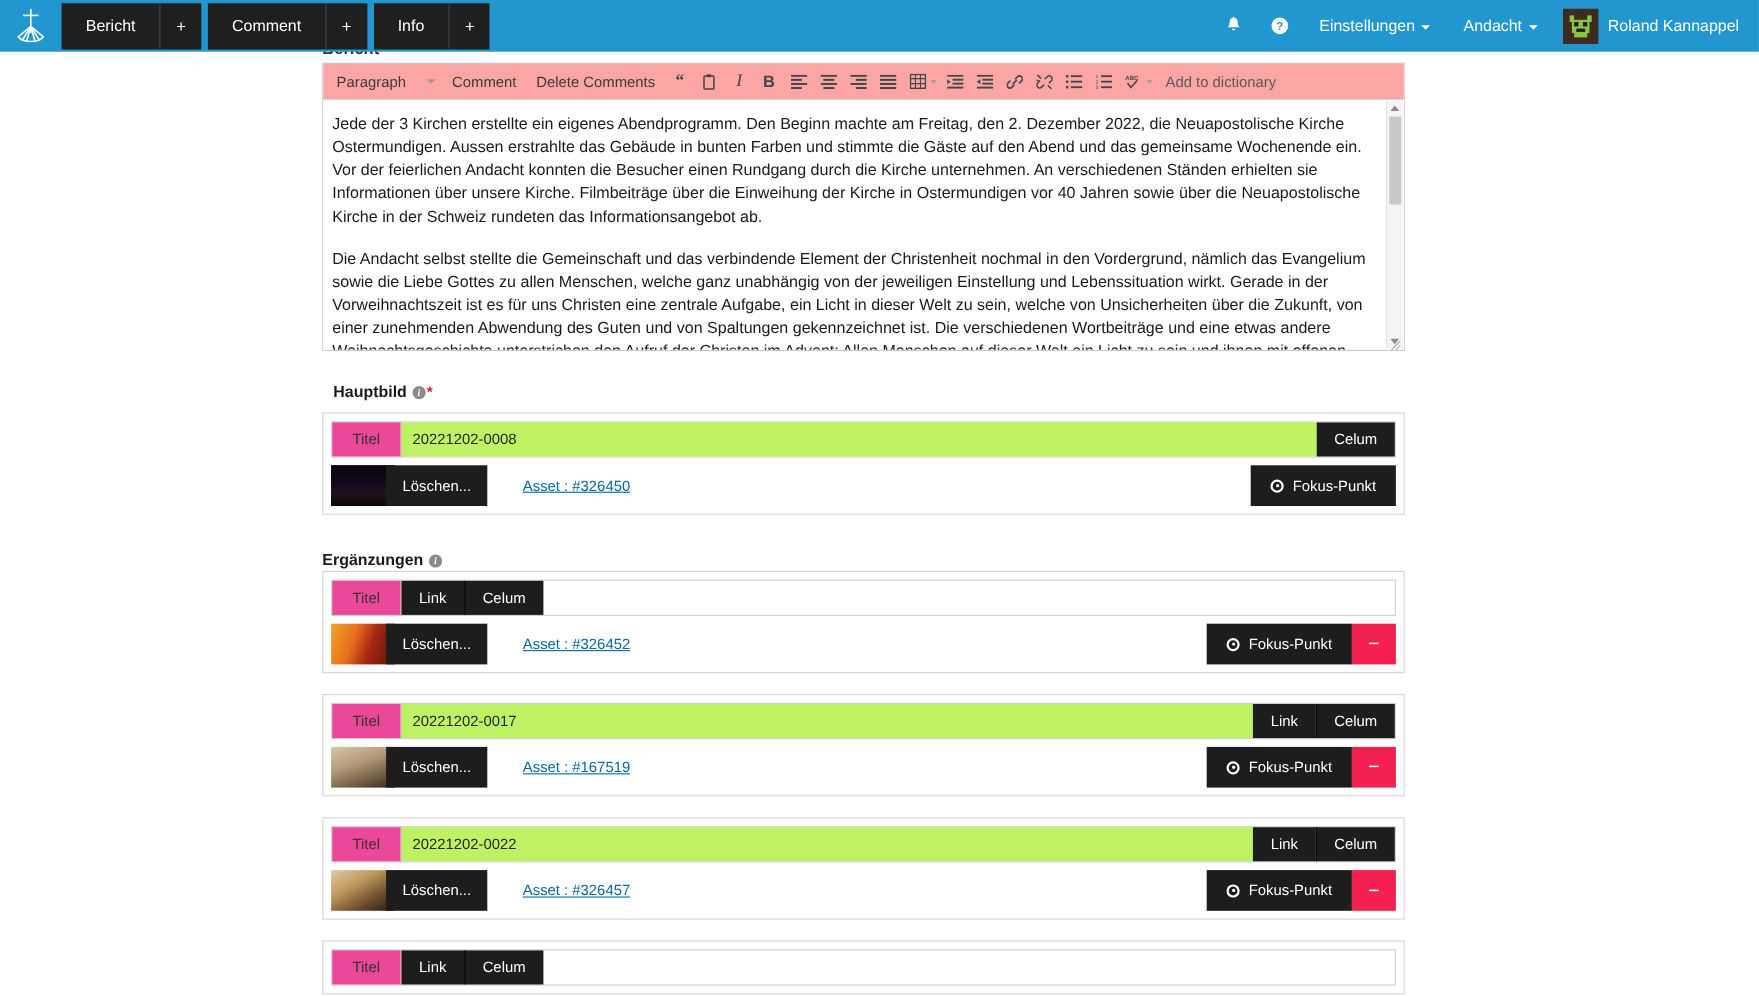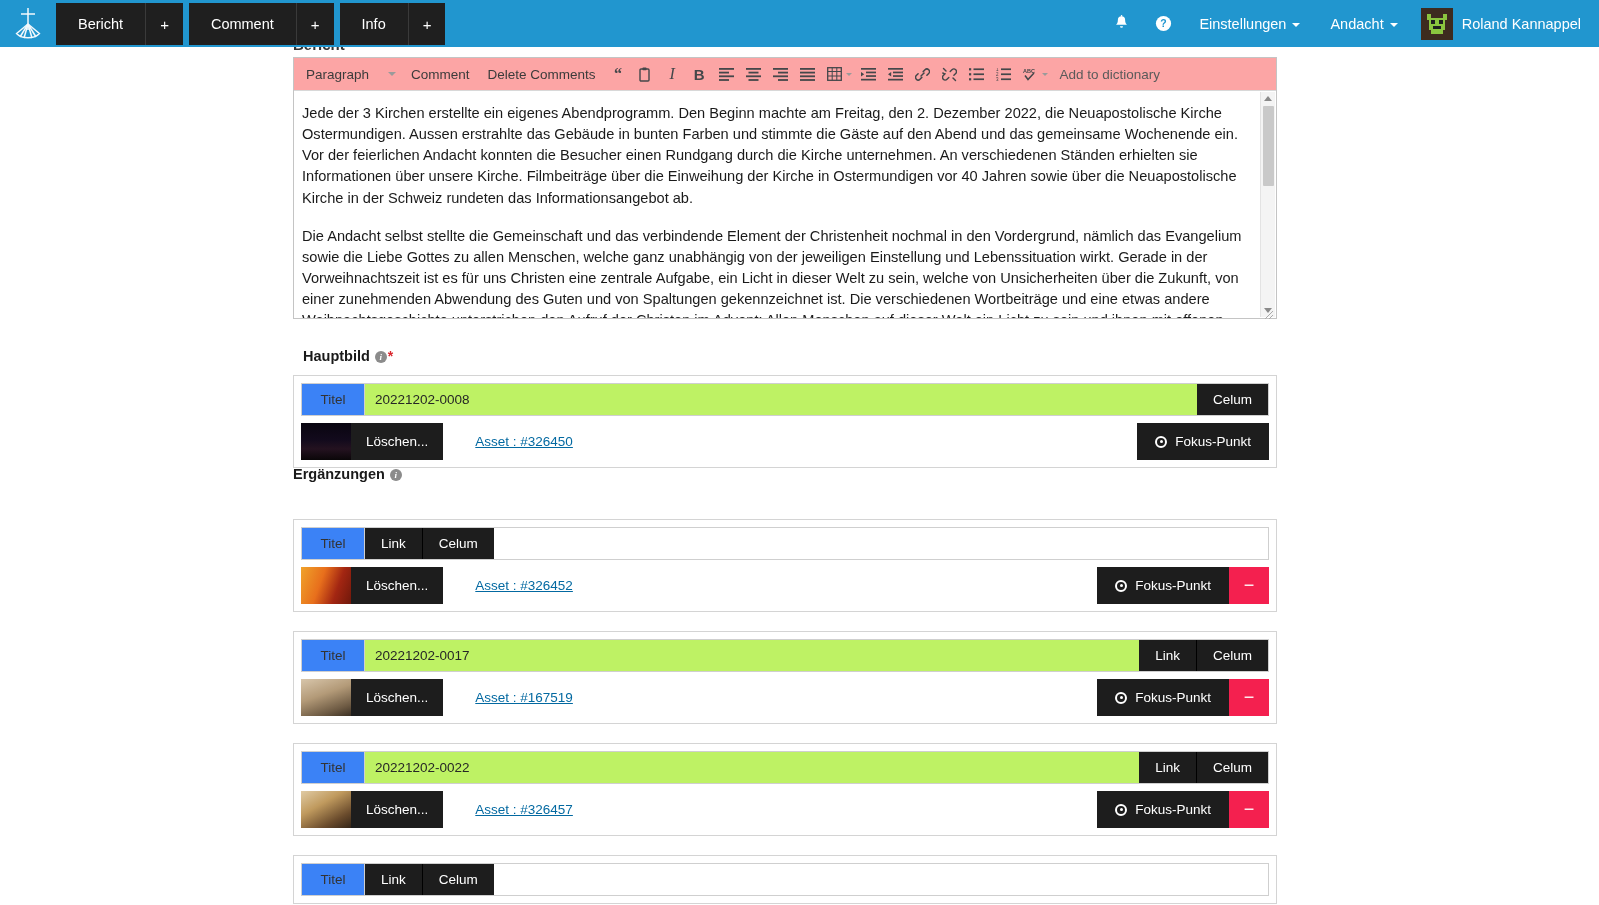--- a/index.html
+++ b/index.html
@@ -233,21 +233,21 @@
   }
   .row-title {
     display: flex;
     align-items: stretch;
     height: 33px;
     border: 1px solid #cfcfcf;
     background: #fff;
   }
   .row-title .lbl {
     width: 63px;
-    background: #3b82f6;
+    background: #ec4899;
     border-right: 1px solid #cfcfcf;
     display: flex; align-items: center; justify-content: center;
     font-size: 13.5px;
     color: #333;
   }
   .row-title .val {
     flex: 1;
     display: flex; align-items: center;
     padding-left: 10px;
     font-size: 13.5px;
@@ -531,21 +531,21 @@
       <div class="asset-id">Asset : #326450</div>
       <div class="meta-right">
         <div class="focus-btn">
           <span class="target-ic"></span>
           <span>Fokus-Punkt</span>
         </div>
       </div>
     </div>
   </div>
 
-  <div class="sec-label" style="left:293px; top:466px;">
+  <div class="sec-label" style="left:293px; top:502px;">
     <span>Ergänzungen</span><span class="info-i">i</span>
   </div>
 
   <div class="asset-card" style="top:519px;">
     <div class="row-title">
       <div class="lbl">Titel</div>
       <div class="actions">
         <div class="dark-btn">Link</div>
         <div class="dark-btn">Celum</div>
       </div>

